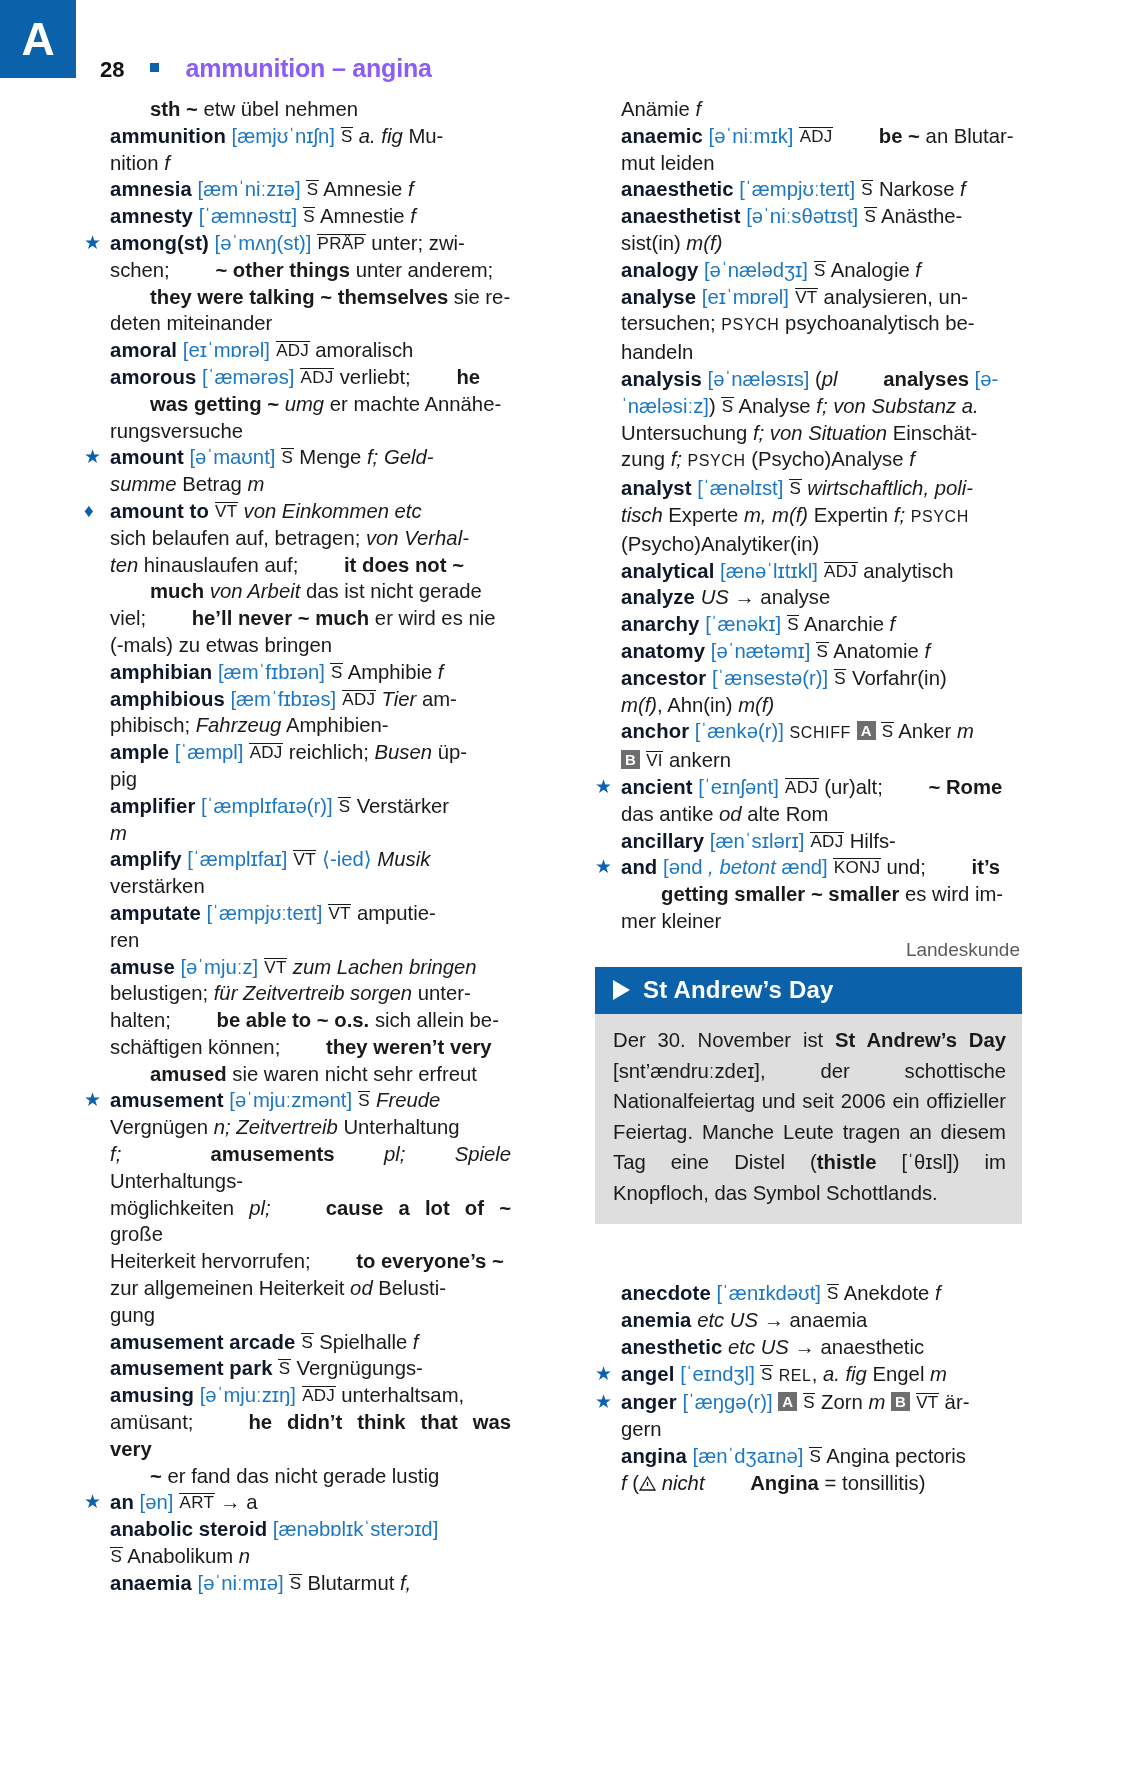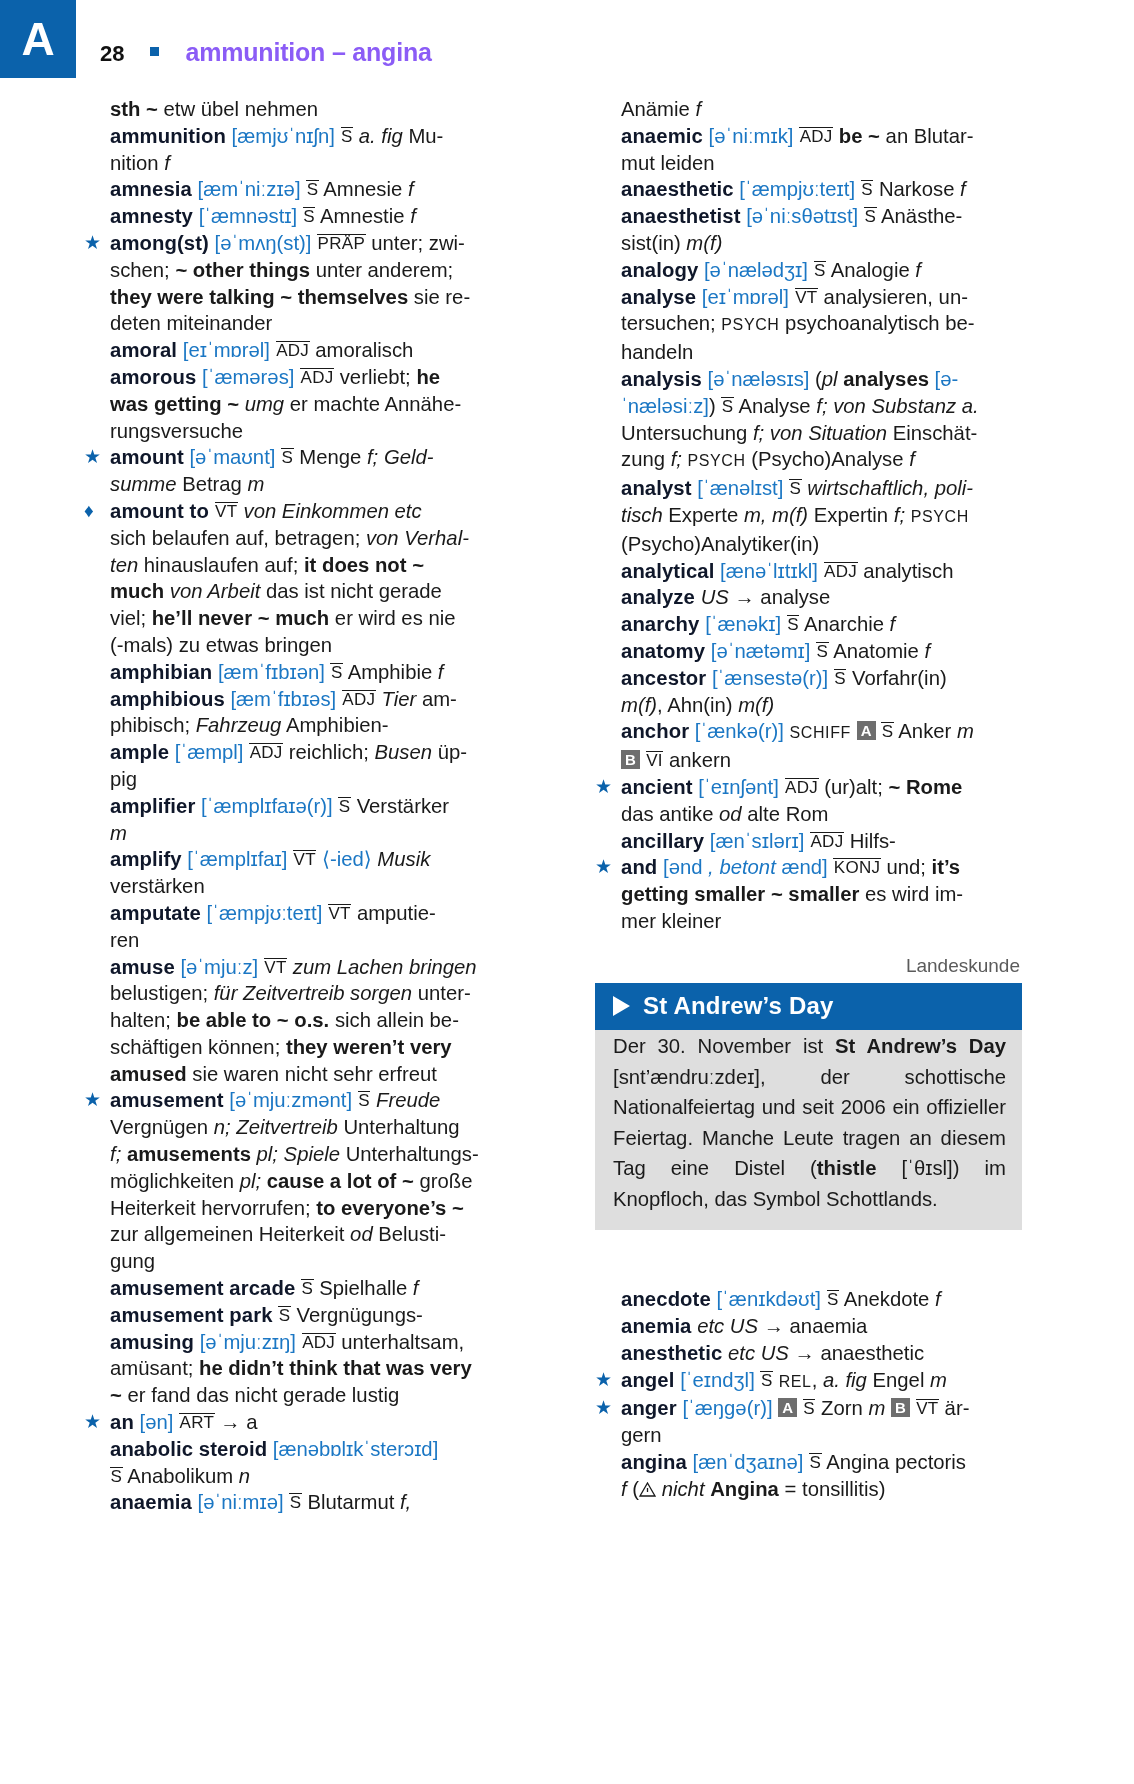--- a/index.html
+++ b/index.html
@@ -32,21 +32,21 @@
     font-size: 46px;
     font-weight: bold;
     display: flex;
     align-items: center;
     justify-content: center;
     letter-spacing: 0;
   }
   .header-line {
     position: absolute;
     left: 100px;
-    top: 38px;
+    top: 54px;
     display: flex;
     align-items: baseline;
     gap: 0;
   }
   .page-number {
     font-size: 22px;
     font-weight: bold;
     color: #111;
     margin-right: 26px;
   }
@@ -104,21 +104,21 @@
   .hw {
     color: #0f172a;
     font-weight: bold;
     letter-spacing: 0.1px;
   }
   .ipa {
     color: #1b77c4;
     font-weight: normal;
   }
   .it { font-style: italic; }
-  .bd { font-weight: bold; color: #1a1a1a; }
+  .bd { font-weight: bold; color: #1a1a1a; margin-left: 40px; }
   .gram {
     display: inline-block;
     border-top: 1.6px solid #1a1a1a;
     line-height: 1.02;
     font-size: 17px;
     letter-spacing: 0.3px;
     padding: 0 0.5px;
     position: relative;
     top: -1px;
   }
@@ -147,21 +147,21 @@
     position: relative;
     top: 1px;
   }
 
   
   .kicker {
     text-align: right;
     font-size: 19px;
     color: #5b5b5b;
     padding-right: 2px;
-    margin: 18px 0 3px 0;
+    margin: 2px 0 3px 0;
   }
   .culture-box {
     width: 100%;
   }
   .culture-head {
     background: #0b62ab;
     color: #ffffff;
     font-weight: bold;
     font-size: 24px;
     padding: 10px 0 11px 18px;
@@ -174,21 +174,21 @@
     width: 0;
     height: 0;
     border-left: 17px solid #ffffff;
     border-top: 10px solid transparent;
     border-bottom: 10px solid transparent;
   }
   .culture-body {
     background: #dedede;
     font-size: 20.3px;
     line-height: 30.5px;
-    padding: 1px 16px 16px 18px;
+    padding: 11px 16px 16px 18px;
     text-align: justify;
   }
   .gap-after-box { height: 56px; }
 </style>
 </head>
 <body>
 
 <div class="page-header">
   <div class="letter-tab">A</div>
   <div class="header-line">

